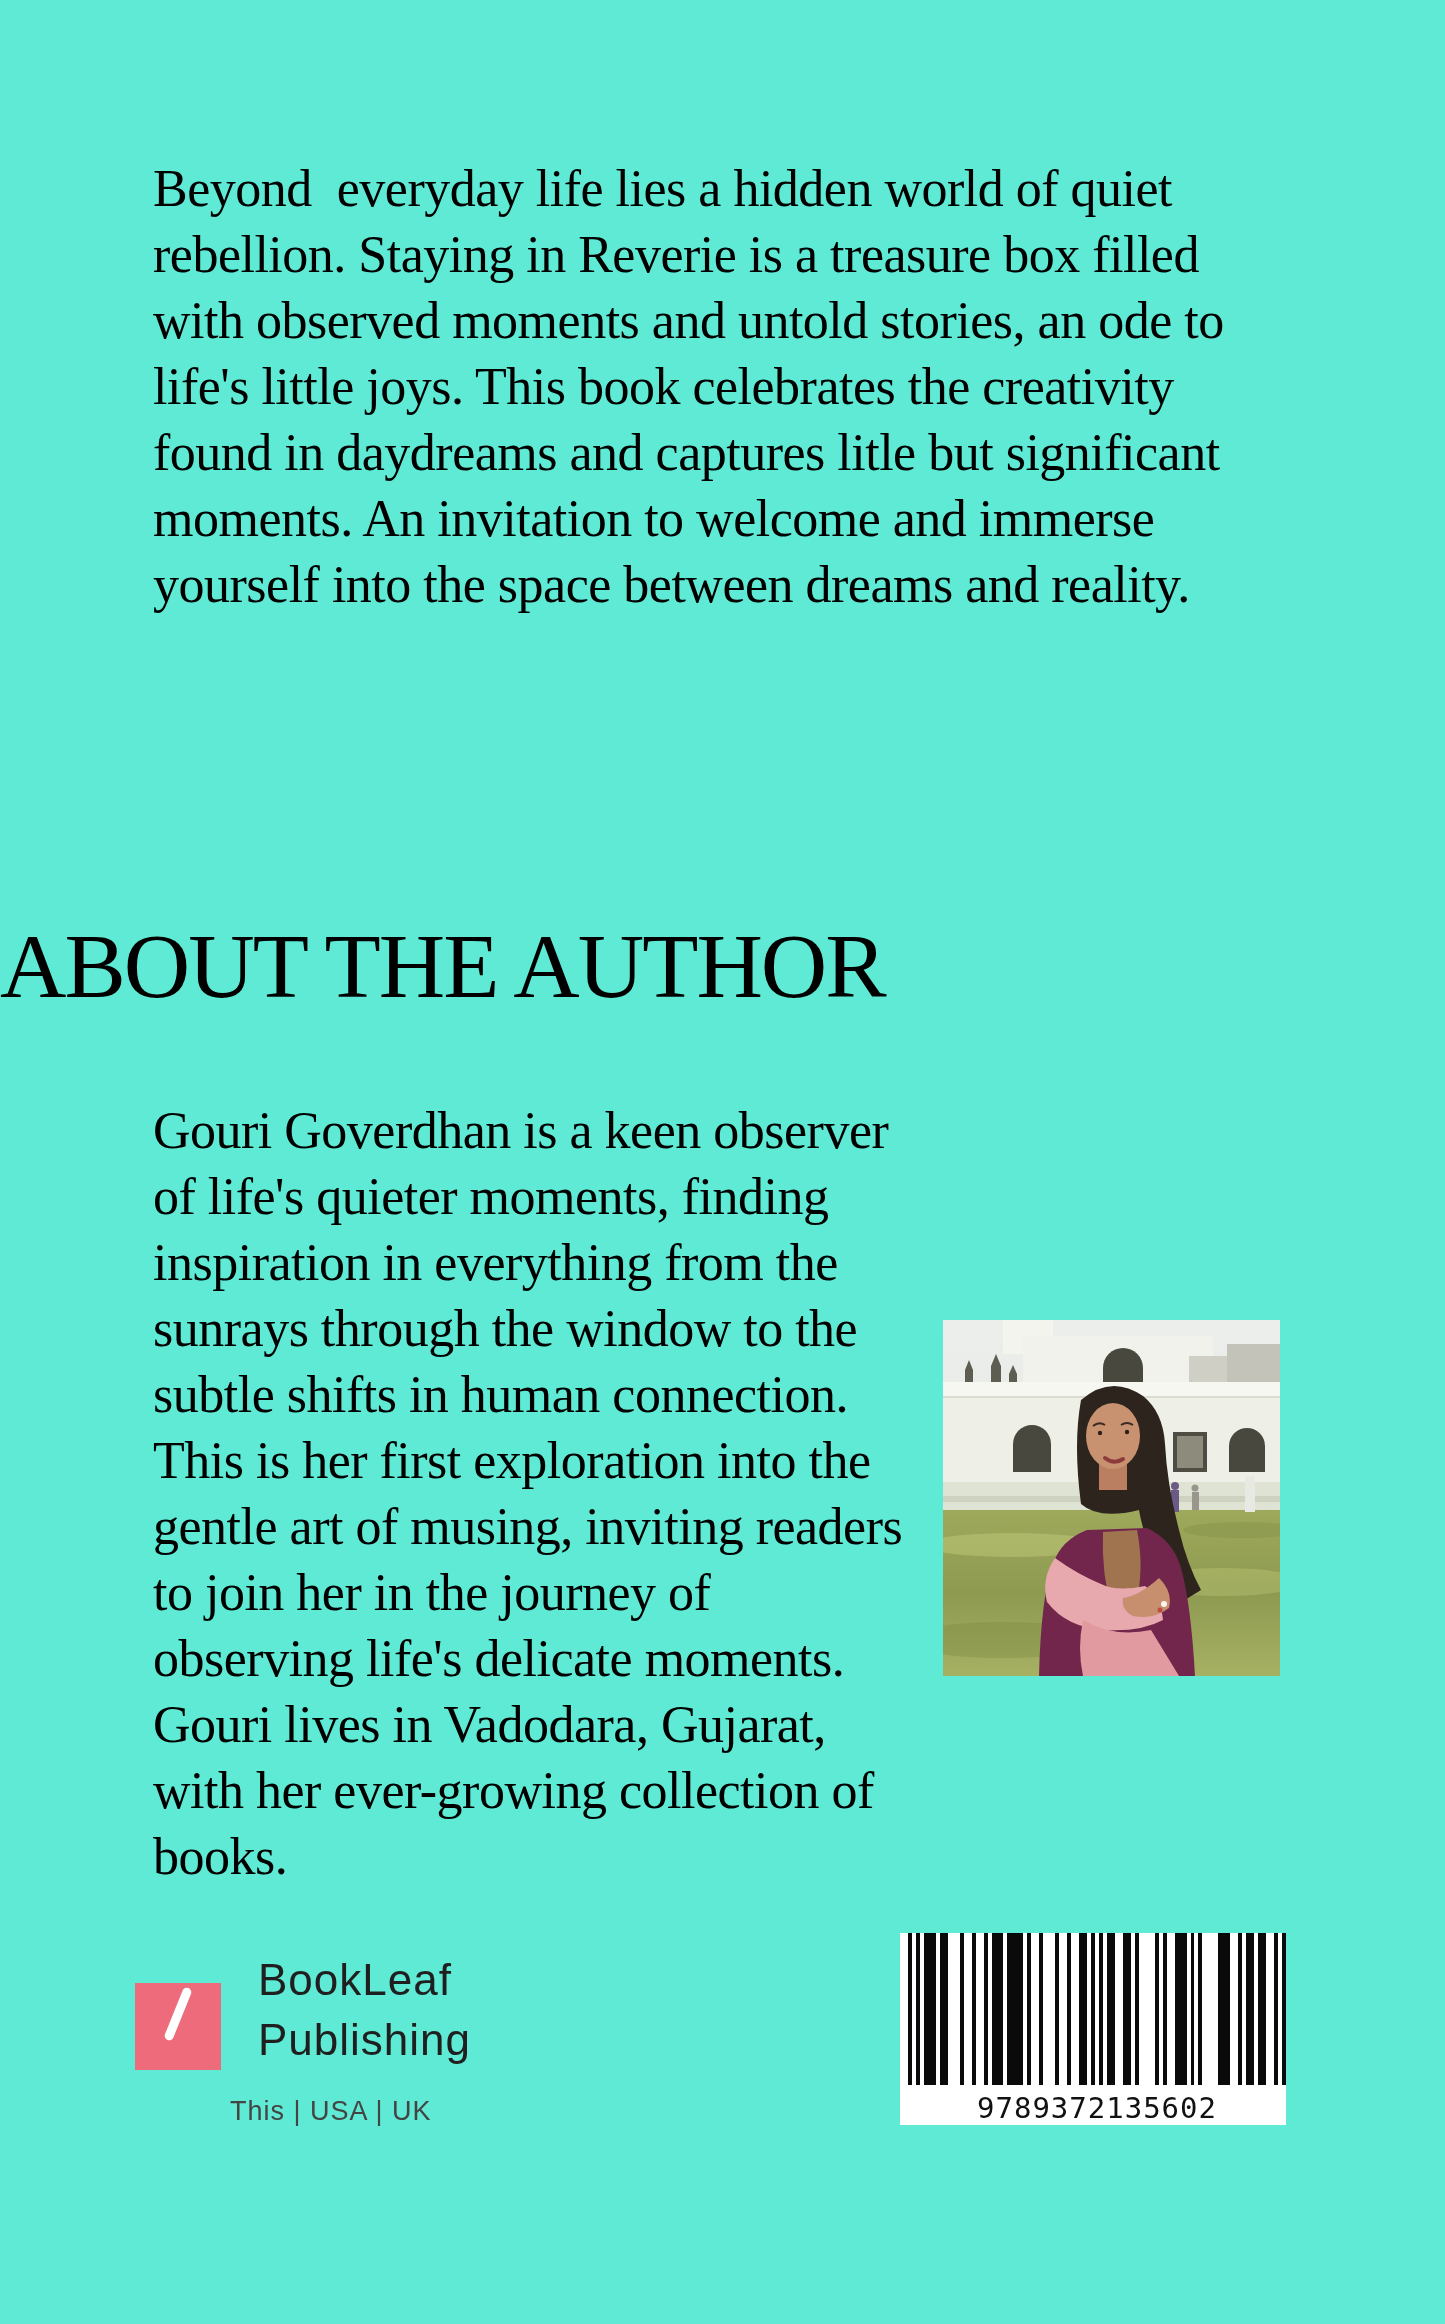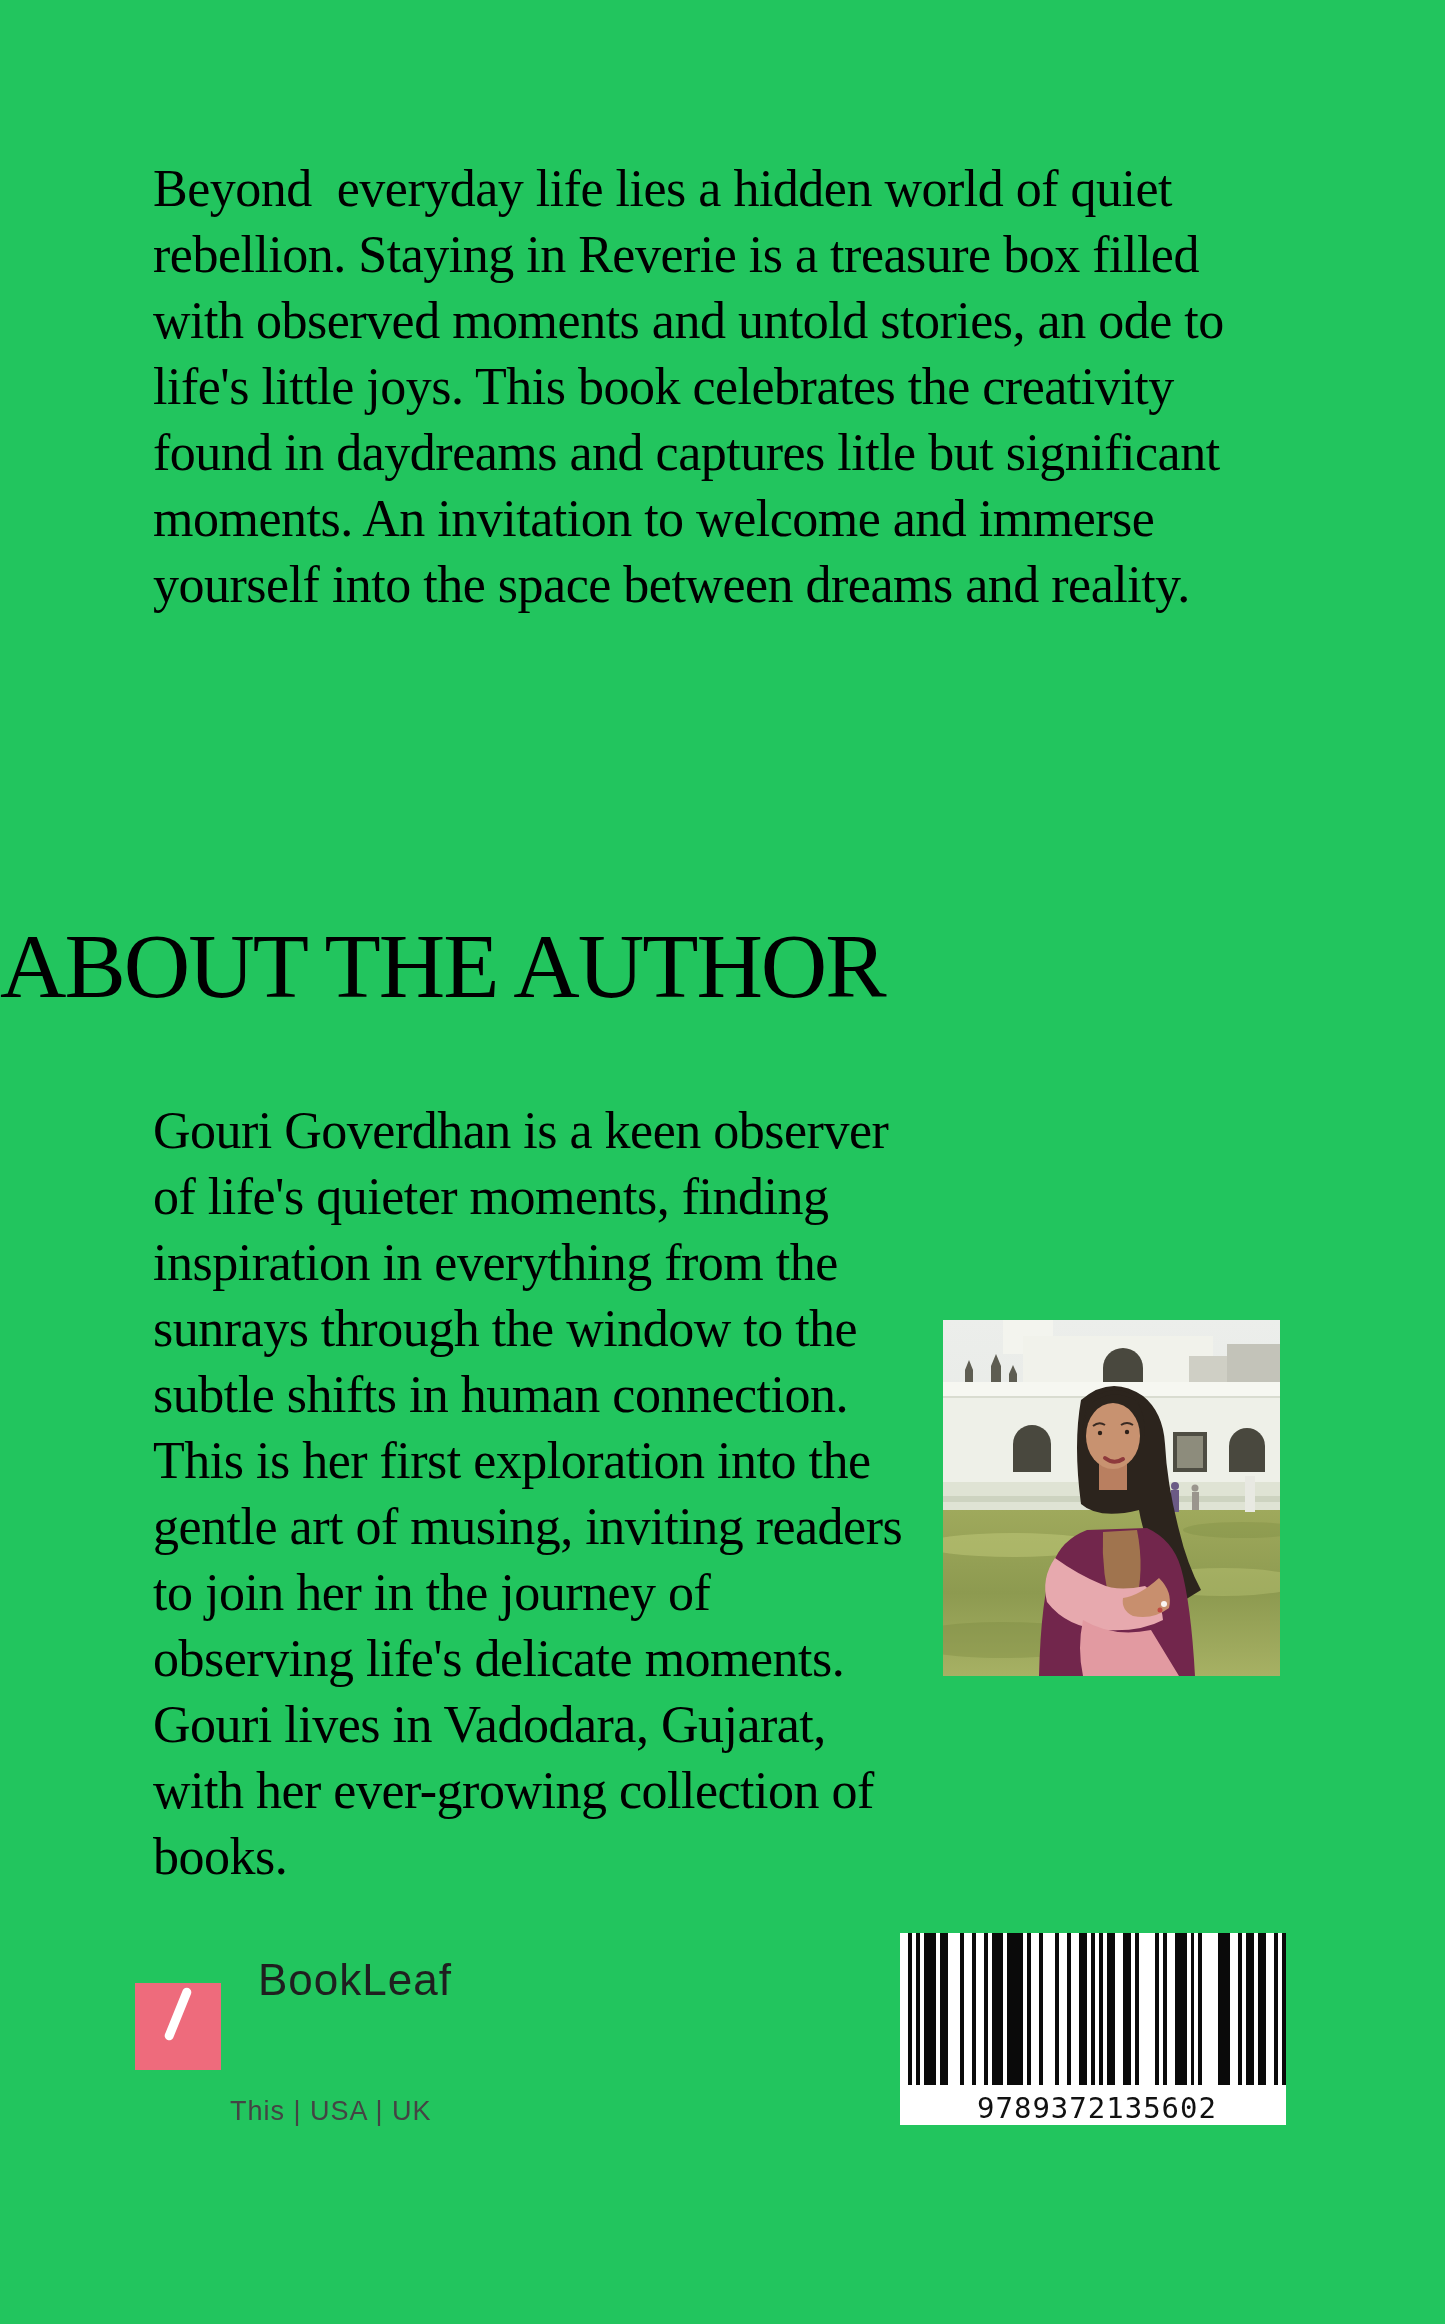--- a/index.html
+++ b/index.html
@@ -1,19 +1,19 @@
 <!DOCTYPE html>
 <html><head>
 <meta charset="utf-8">
 <style>
   html,body{margin:0;padding:0;background:#fff;}
   .page{
     position:relative;
     width:1445px;height:2324px;
-    background:#22c55e;
+    background:#5eead4;
     overflow:hidden;
     font-family:"Liberation Serif", serif;
     color:#000;
   }
   .blurb{
     position:absolute;left:153px;top:156px;width:1160px;
     font-size:52px;line-height:66px;
     white-space:pre-wrap;
     letter-spacing:-0.5px;
   }
@@ -168,20 +168,21 @@
       </g>
     </svg>
   </figure>
 
   <div class="logo-box" style="background: rgb(238, 107, 124);">
     <div class="logo-slash"></div>
   </div>
 
   <div class="brand">
     <span>BookLeaf</span>
+    <span>Publishing</span>
   </div>
 
   <div class="regions">This | USA | UK</div>
 
   <div class="barcode">
     <svg viewBox="0 0 95 100" preserveAspectRatio="none" shape-rendering="crispEdges">
         <rect x="0" y="0" width="1" height="100"></rect>
         <rect x="2" y="0" width="1" height="100"></rect>
         <rect x="4" y="0" width="3" height="100"></rect>
         <rect x="8" y="0" width="2" height="100"></rect>

